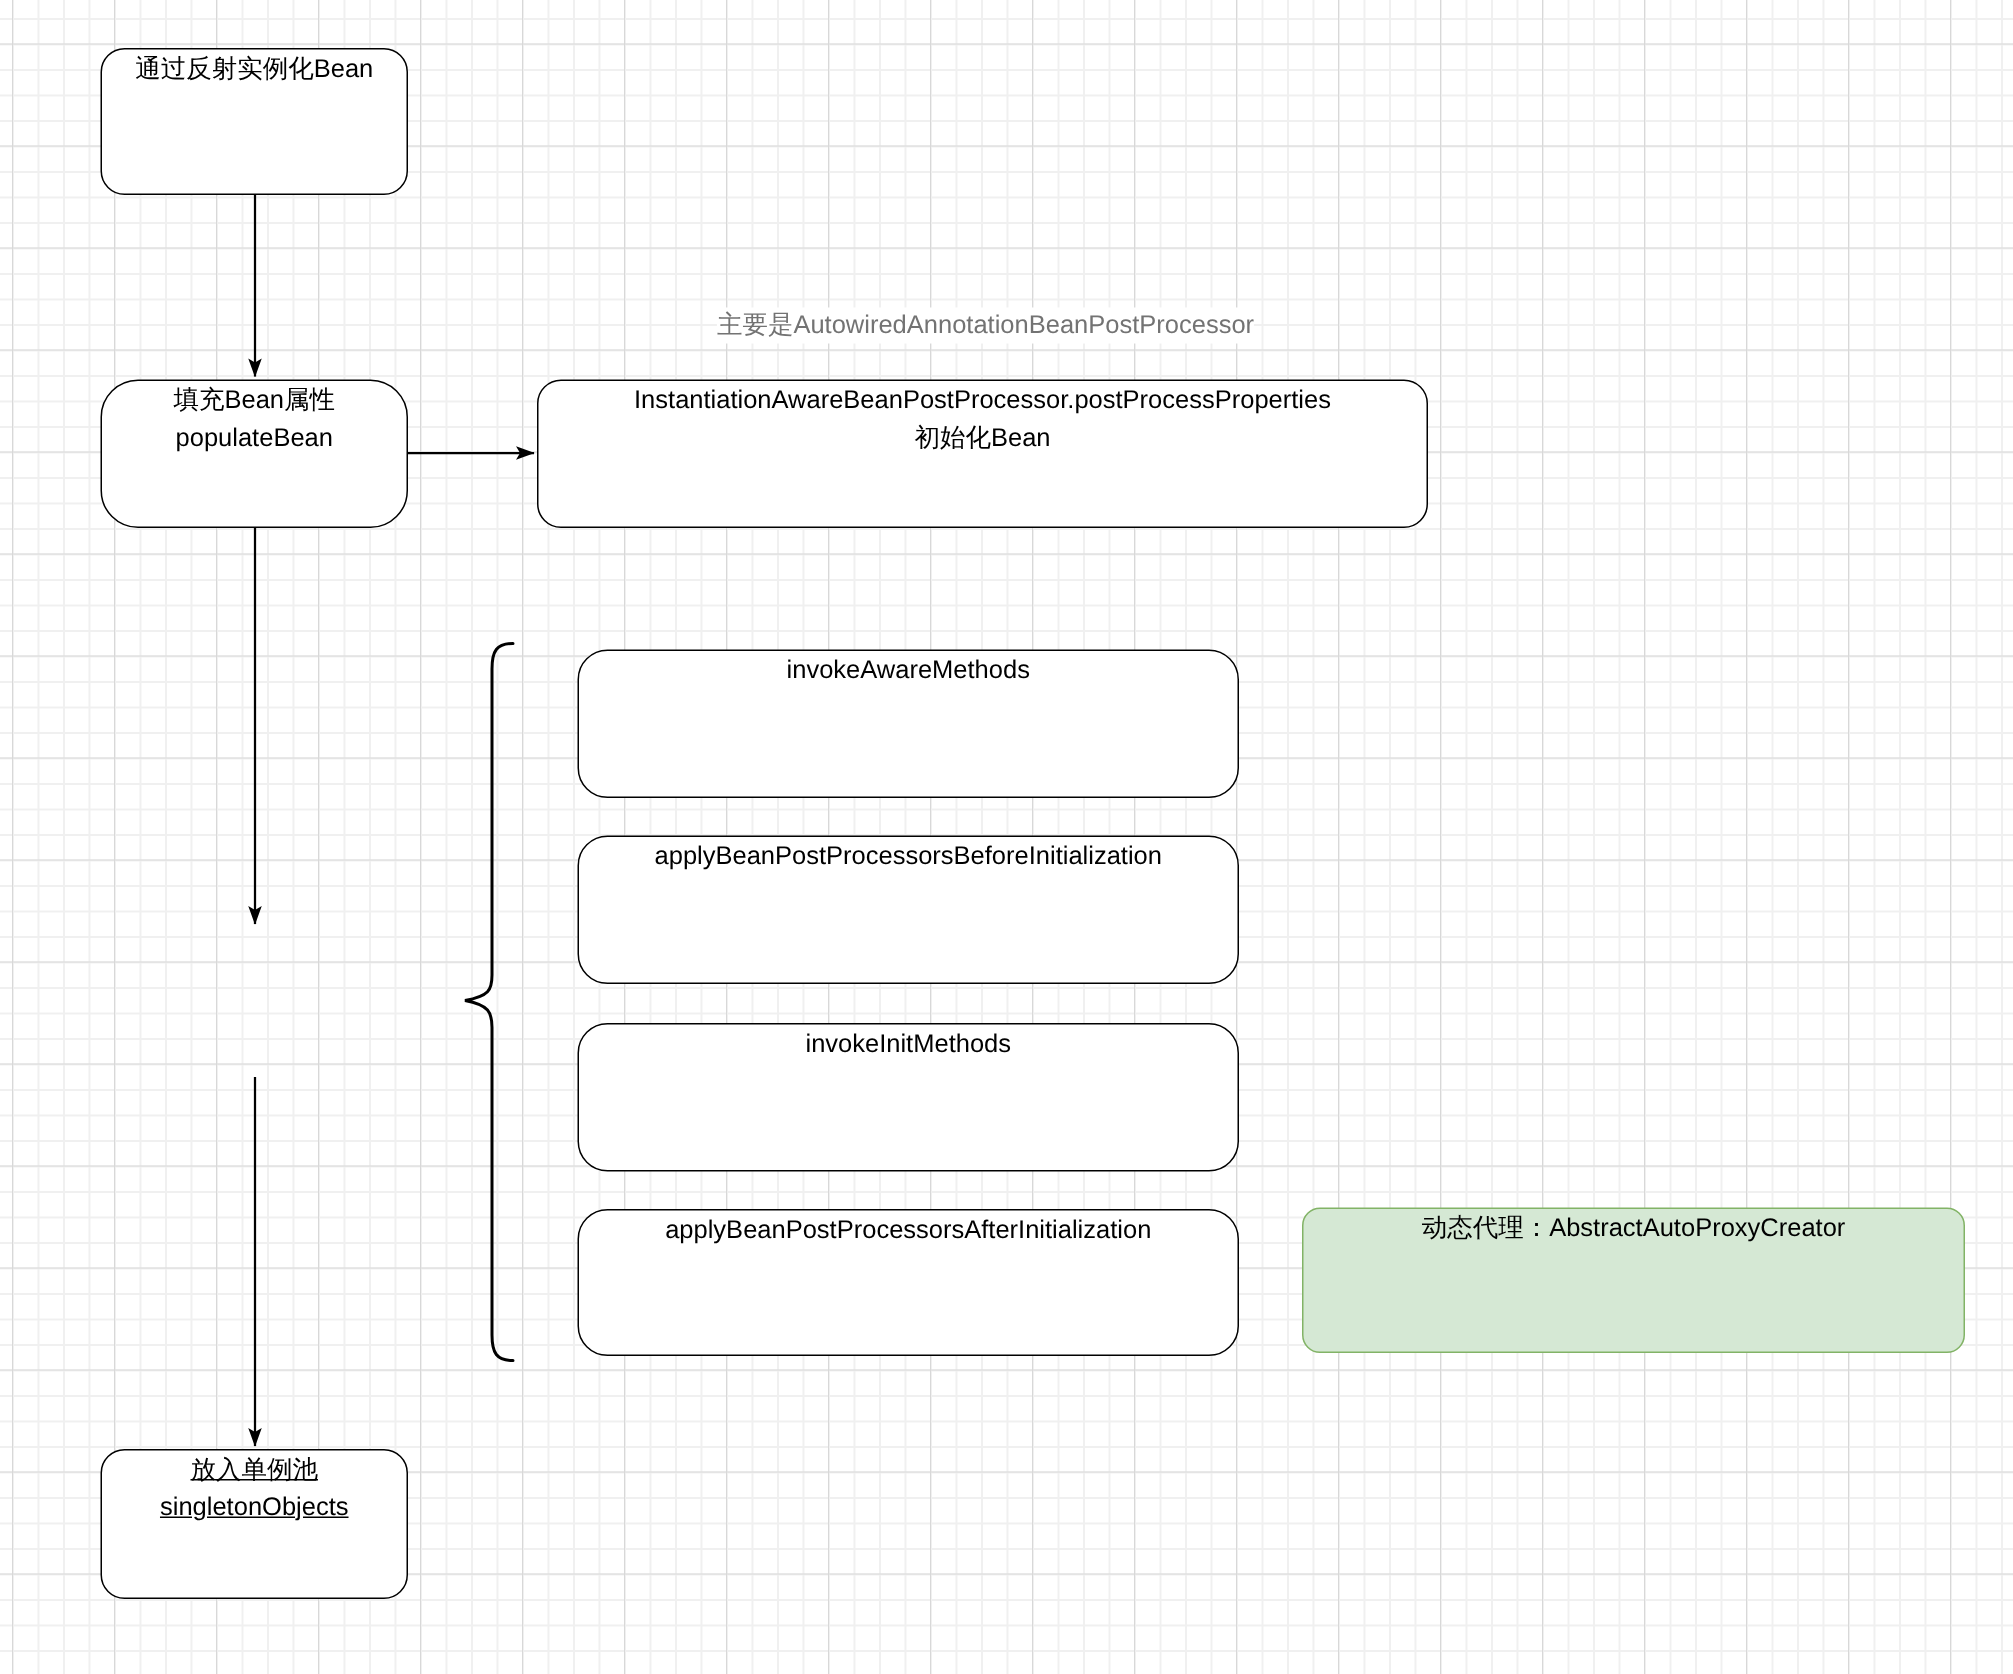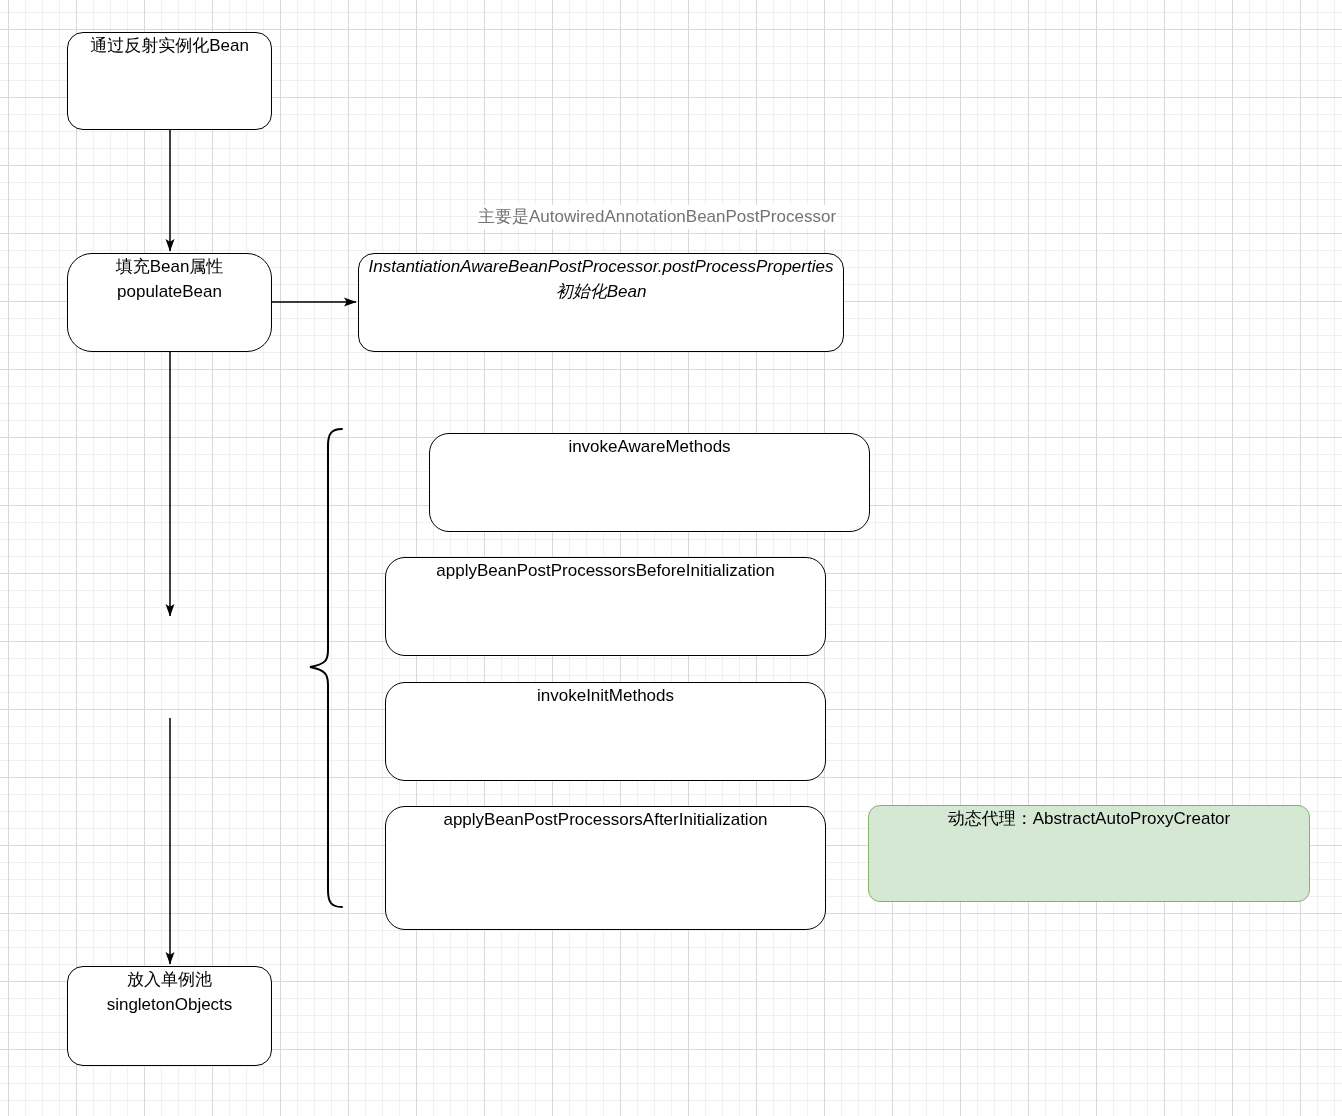--- a/index.html
+++ b/index.html
@@ -86,44 +86,44 @@
     <div>通过反射实例化Bean</div>
   </div>
 
   <div class="node" style="left:67px; top:253px; width:205px; height:99px;border-radius:25px;">
     <div>填充Bean属性</div>
     <div>populateBean</div>
   </div>
 
   <div class="floating-label" style="left:657px; top:205px;">主要是AutowiredAnnotationBeanPostProcessor</div>
 
-  <div class="node" style="left:358px; top:253px; width:486px; height:99px;font-style:italic;">
+  <div class="node" style="left:358px; top:253px; width:594px; height:99px;">
     <div>InstantiationAwareBeanPostProcessor.postProcessProperties</div>
     <div>初始化Bean</div>
   </div>
 
 
-  <div class="node" style="left:385px; top:433px; width:441px; height:99px; border-radius:20px;margin-left:44px;">
+  <div class="node" style="left:385px; top:433px; width:441px; height:99px; border-radius:20px;">
     <div>invokeAwareMethods</div>
   </div>
 
   <div class="node" style="left:385px; top:557px; width:441px; height:99px; border-radius:20px;">
     <div>applyBeanPostProcessorsBeforeInitialization</div>
   </div>
 
   <div class="node" style="left:385px; top:682px; width:441px; height:99px; border-radius:20px;">
     <div>invokeInitMethods</div>
   </div>
 
-  <div class="node" style="left:385px; top:806px; width:441px; height:124px; border-radius:20px;">
+  <div class="node" style="left:385px; top:806px; width:441px; height:98px; border-radius:20px;">
     <div>applyBeanPostProcessorsAfterInitialization</div>
   </div>
 
   <div class="node green" style="left:868px; top:805px; width:442px; height:97px;">
     <div>动态代理：AbstractAutoProxyCreator</div>
   </div>
 
-  <div class="node" style="left:67px; top:966px; width:205px; height:100px;">
+  <div class="node" style="left:67px; top:966px; width:205px; height:100px;text-decoration:underline;">
     <div>放入单例池</div>
     <div>singletonObjects</div>
   </div>
 
 </div>
 
 </body></html>

